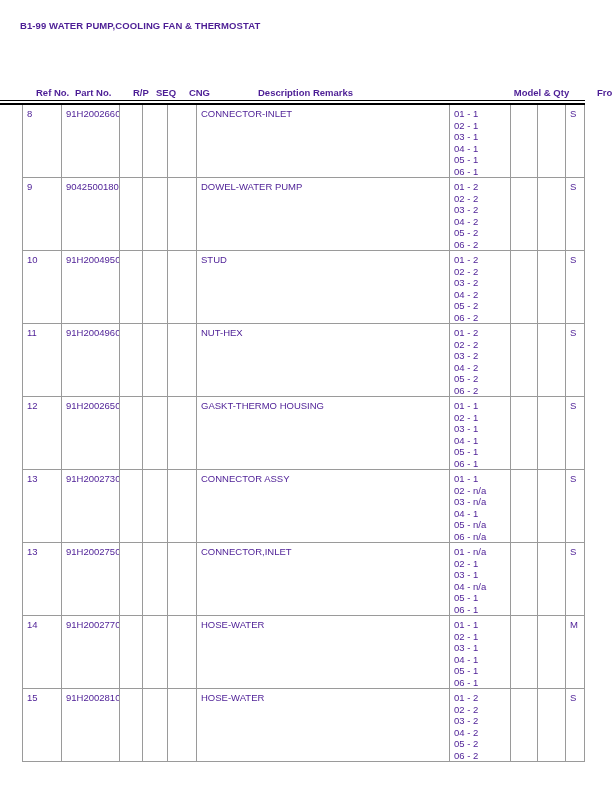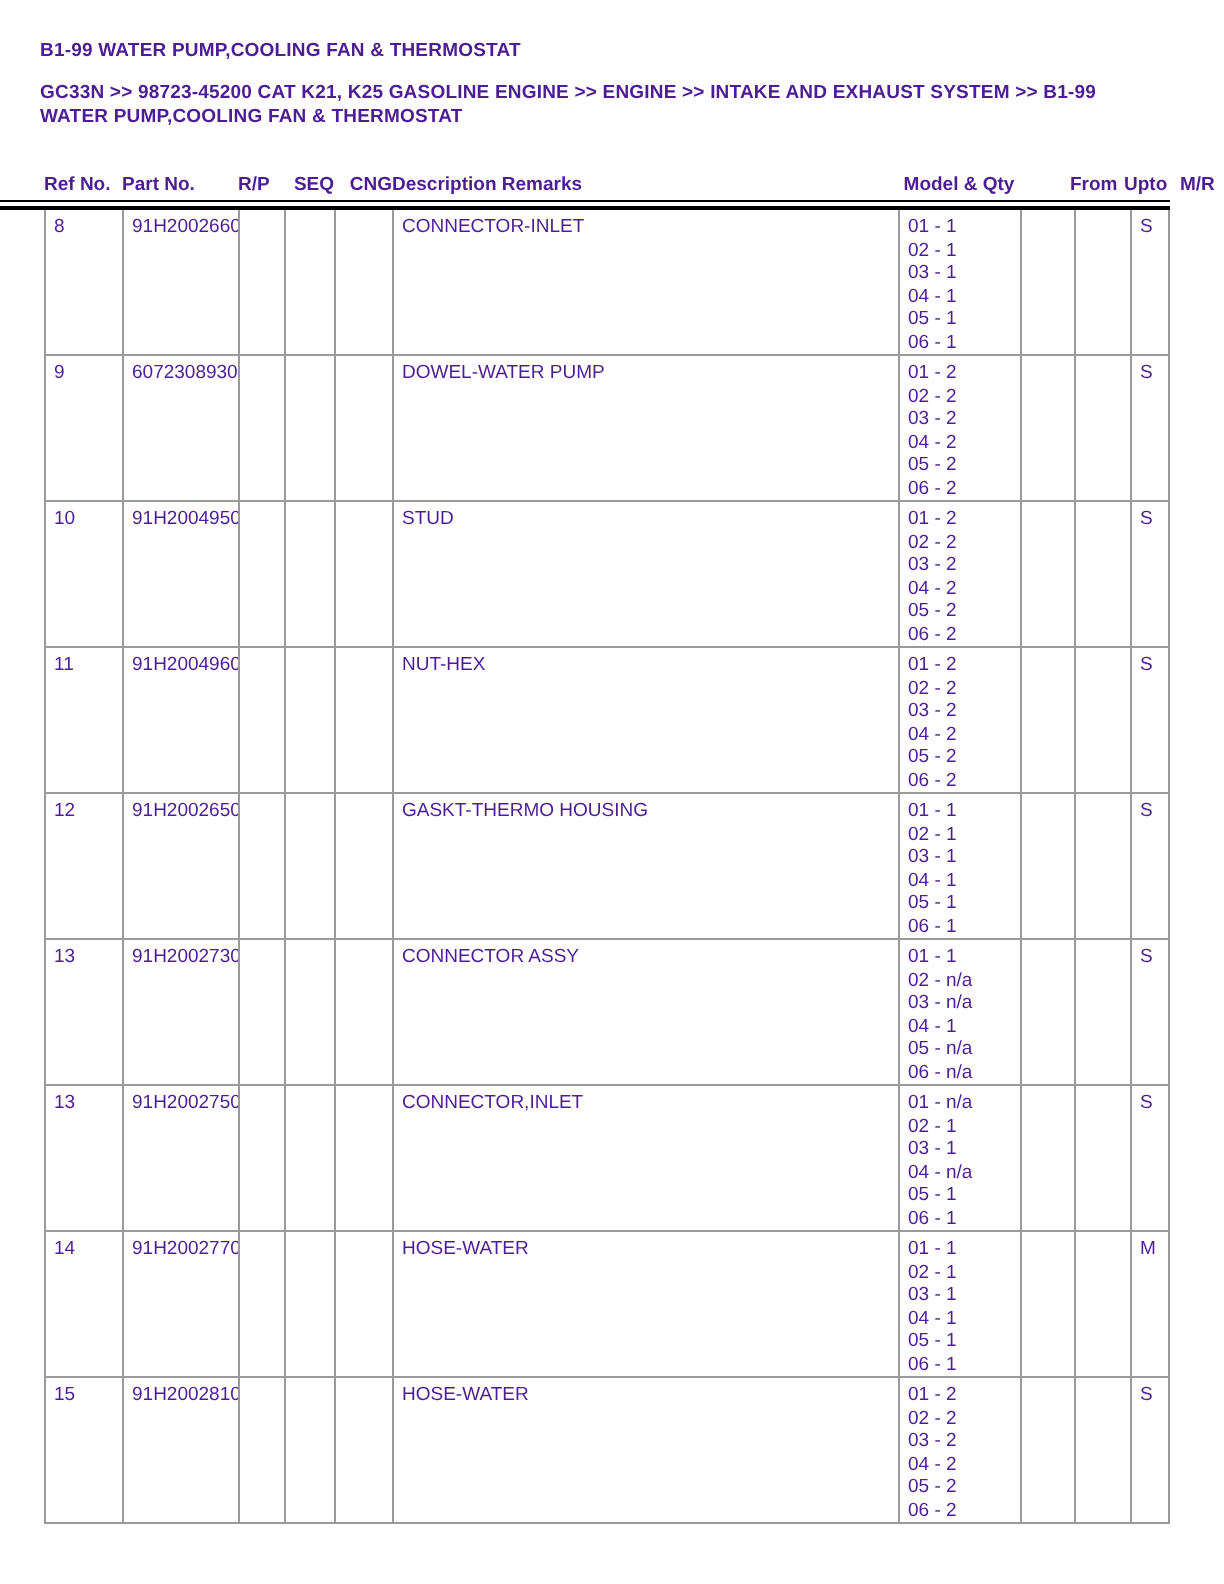--- a/index.html
+++ b/index.html
@@ -34,26 +34,26 @@
   .col-headers {
     position: absolute;
     left: 22px;
     top: 87px;
     display: flex;
     font-size: 9.5px;
     font-weight: bold;
     white-space: nowrap;
   }
   .col-headers .h { flex: 0 0 auto; overflow: visible; }
-  .h-ref  { width: 39px; }
+  .h-ref  { width: 39px; margin-left: 14px; }
   .h-part { width: 58px; }
   .h-rp   { width: 23px; }
-  .h-seq  { width: 25px; text-align: right; }
+  .h-seq  { width: 25px; }
   .h-cng  { width: 29px; text-align: right; }
-  .h-desc { width: 253px; }
+  .h-desc { width: 253px; margin-left: 48px; }
   .h-qty  { width: 61px; text-align: center; }
   .h-from { width: 27px; margin-left: 25px; }
   .h-upto { width: 28px; }
   .h-mr   { width: 19px; }
   .header-rule {
     position: absolute;
     left: 0;
     top: 100px;
     width: 585px;
     height: 2px;
@@ -85,21 +85,20 @@
   td.c-qty  { padding-left: 4px; margin-left: 46px; }
   td.c-mr   { padding-left: 2px; }
 </style>
 </head>
 <body>
 
 <div class="page">
 
   <div class="doc-title">B1-99 WATER PUMP,COOLING FAN &amp; THERMOSTAT</div>
 
-  <div class="breadcrumb">GC33N &gt;&gt; 98723-45200 CAT K21, K25 GASOLINE ENGINE &gt;&gt; ENGINE &gt;&gt; INTAKE AND EXHAUST SYSTEM &gt;&gt; B1-99 WATER PUMP,COOLING FAN &amp; THERMOSTAT</div>
 
   <div class="col-headers">
     <div class="h h-ref">Ref No.</div>
     <div class="h h-part">Part No.</div>
     <div class="h h-rp">R/P</div>
     <div class="h h-seq">SEQ</div>
     <div class="h h-cng">CNG</div>
     <div class="h h-desc">Description Remarks</div>
     <div class="h h-qty">Model &amp; Qty</div>
     <div class="h h-from">From</div>
@@ -138,21 +137,21 @@
             <div>05 - 1</div>
             <div>06 - 1</div>
           </td>
       <td class="c-from"></td>
       <td class="c-upto"></td>
       <td class="c-mr">S</td>
     </tr>
 
     <tr>
       <td class="c-ref">9</td>
-      <td class="c-part">6072308930</td>
+      <td class="c-part">9042500180</td>
       <td class="c-rp"></td>
       <td class="c-seq"></td>
       <td class="c-cng"></td>
       <td class="c-desc">DOWEL-WATER PUMP</td>
       <td class="c-qty">
             <div>01 - 2</div>
             <div>02 - 2</div>
             <div>03 - 2</div>
             <div>04 - 2</div>
             <div>05 - 2</div>

